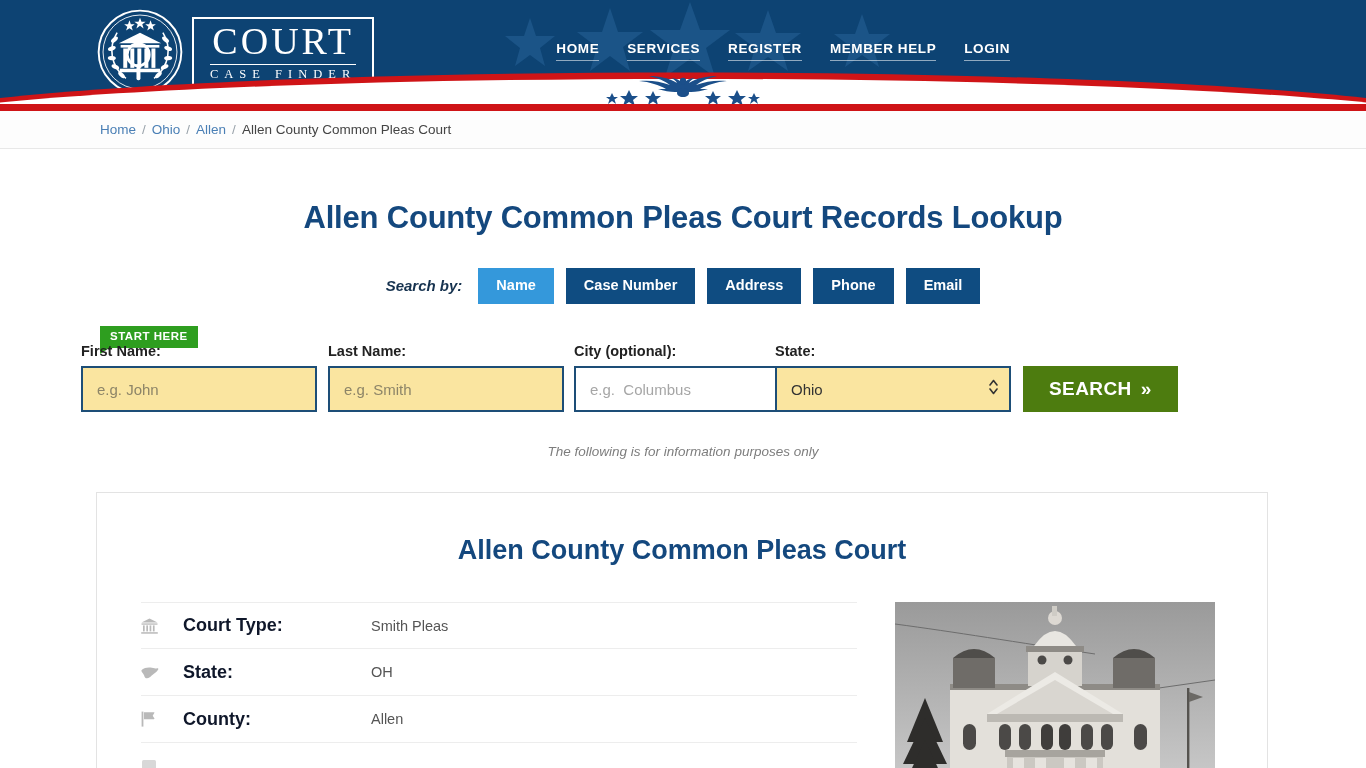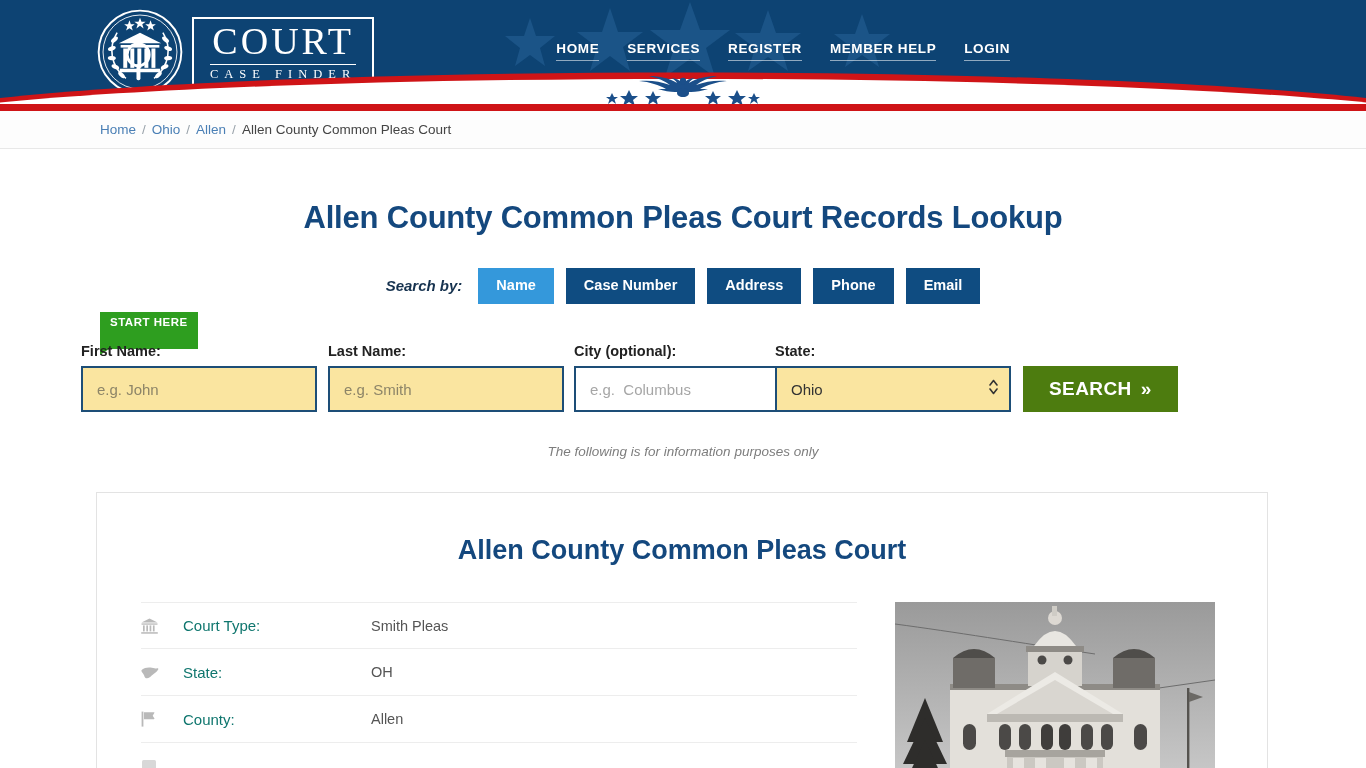--- a/index.html
+++ b/index.html
@@ -92,23 +92,23 @@
     margin-right: 4px;
   }
   .tab {
     background: #0f4c81; color: #ffffff; font-size: 14.5px; font-weight: bold;
     padding: 10px 18px 11px; border: none; cursor: pointer; line-height: 1;
     min-width: 62px; text-align: center;
   }
   .tab.active { background: #3498db; }
 
   .start-badge {
-    position: absolute; top: 312px; left: 100px;
+    position: absolute; top: 326px; left: 100px;
     background: #2e9e1f; color: #ffffff; font-size: 11.5px; font-weight: bold;
-    letter-spacing: .5px; padding: 5px 10px 20px; line-height: 1;
+    letter-spacing: .5px; padding: 5px 10px 5px; line-height: 1;
   }
   .start-badge::after {
     content: ""; position: absolute; left: 0; bottom: -6px;
     border-left: 9px solid #2e9e1f; border-bottom: 6px solid transparent;
   }
 
   .form-row {
     position: absolute; top: 343px; left: 81px;
     display: flex; align-items: flex-end; gap: 2px;
   }
@@ -155,21 +155,21 @@
     color: #14487e; margin-top: 42px;
   }
   .card-body { display: flex; margin-top: 36px; padding: 0 44px 0 44px; }
   .info-table { width: 716px; }
   .info-row {
     display: flex; align-items: center; height: 47px;
     border-bottom: 1px solid #ededed;
   }
   .info-row:first-child { border-top: 1px solid #ededed; }
   .ico-cell { width: 42px; display: flex; align-items: center; color: #b9b9b9; }
-  .info-key { width: 188px; font-size: 15px; font-weight: normal; color: #0f766e; }
+  .info-key { width: 188px; font-size: 18px; font-weight: bold; color: #0f172a; }
   .info-val { font-size: 14.5px; color: #555; }
   .photo {
     margin-left: 38px; width: 320px; height: 200px;
     overflow: hidden; background: #8b8b8b;
   }
 </style>
 </head>
 <body>
 
 <div class="header">

